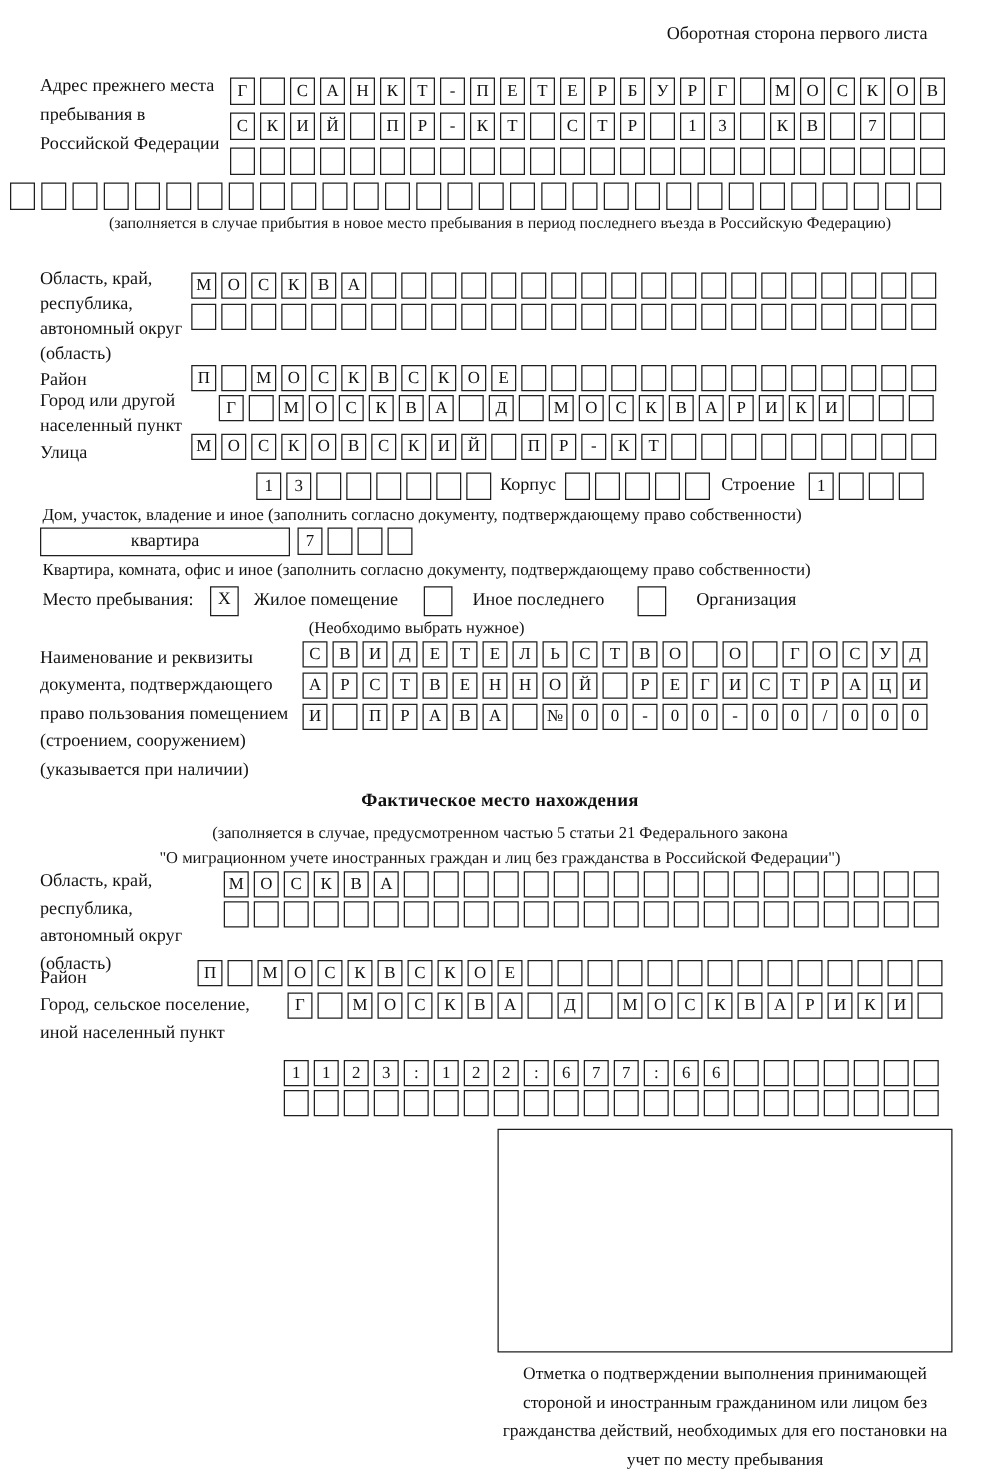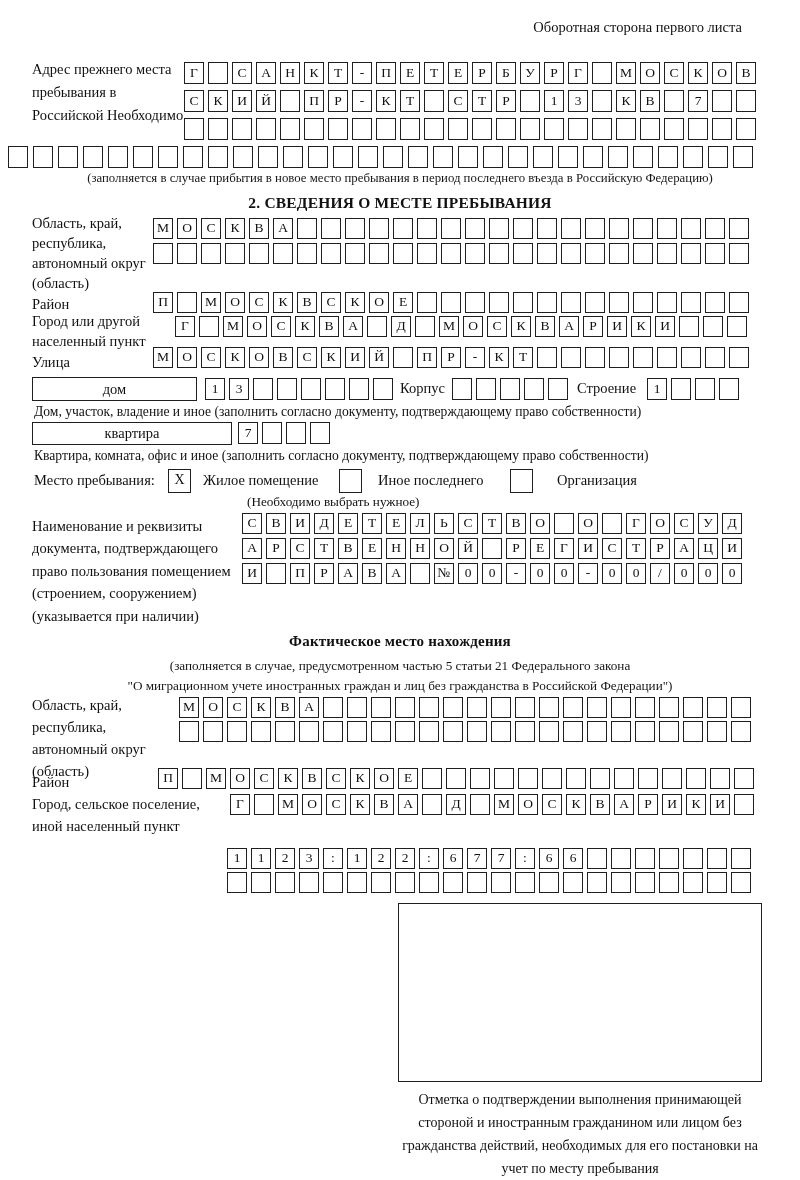--- a/index.html
+++ b/index.html
@@ -23,21 +23,21 @@
   .inline-lbl{font-size:14.5px;}
   .stamp{border:1.8px solid #1f1f1f;}
 </style>
 </head>
 <body>
 
 <div class="page">
 
   <div class="abs lbl" style="top:16px;right:58px;">Оборотная сторона первого листа</div>
 
-  <div class="abs lbl" style="top:58px;left:32px;width:152px;">Адрес прежнего места пребывания в Российской Необходимо</div>
+  <div class="abs lbl" style="top:58px;left:32px;width:152px;">Адрес прежнего места пребывания в Российской Федерации</div>
   <div class="abs boxrow" style="top:62px;left:184px;">
       <span class="cell">Г</span>
       <span class="cell"></span>
       <span class="cell">С</span>
       <span class="cell">А</span>
       <span class="cell">Н</span>
       <span class="cell">К</span>
       <span class="cell">Т</span>
       <span class="cell">-</span>
       <span class="cell">П</span>
@@ -136,21 +136,20 @@
       <span class="cell"></span>
       <span class="cell"></span>
       <span class="cell"></span>
       <span class="cell"></span>
       <span class="cell"></span>
       <span class="cell"></span>
       <span class="cell"></span>
     </div>
   <div class="abs note center" style="top:171px;">(заполняется в случае прибытия в новое место пребывания в период последнего въезда в Российскую Федерацию)</div>
 
-  <div class="abs hdr center" style="top:194px;">2. СВЕДЕНИЯ О МЕСТЕ ПРЕБЫВАНИЯ</div>
 
   <div class="abs lbl" style="top:213px;left:32px;width:115px;line-height:20px;">Область, край, республика, автономный округ (область)</div>
   <div class="abs boxrow h21" style="top:218px;left:153px;">
       <span class="cell">М</span>
       <span class="cell">О</span>
       <span class="cell">С</span>
       <span class="cell">К</span>
       <span class="cell">В</span>
       <span class="cell">А</span>
       <span class="cell"></span>
@@ -280,21 +279,20 @@
       <span class="cell"></span>
       <span class="cell"></span>
       <span class="cell"></span>
       <span class="cell"></span>
       <span class="cell"></span>
       <span class="cell"></span>
       <span class="cell"></span>
       <span class="cell"></span>
     </div>
 
-  <div class="abs namebox" style="top:377px;left:32px;width:165px;height:24px;">дом</div>
   <div class="abs boxrow" style="top:378px;left:205px;">
       <span class="cell">1</span>
       <span class="cell">3</span>
       <span class="cell"></span>
       <span class="cell"></span>
       <span class="cell"></span>
       <span class="cell"></span>
       <span class="cell"></span>
       <span class="cell"></span>
     </div>

